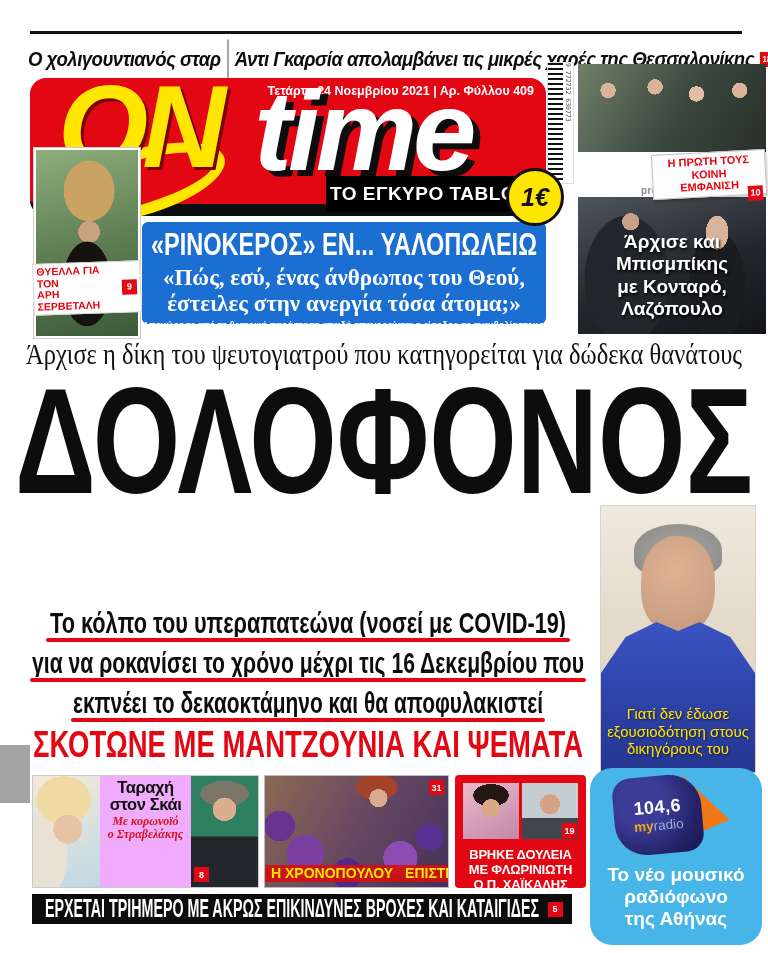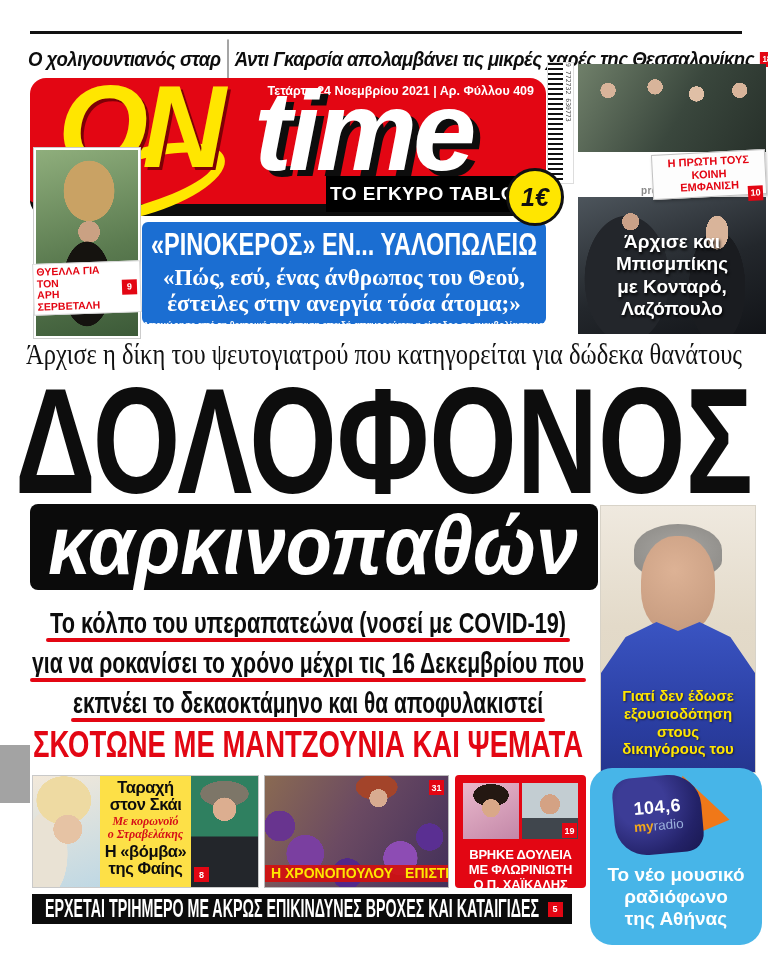--- a/index.html
+++ b/index.html
@@ -94,31 +94,31 @@
   .suspect-photo { position:absolute; left:600px; top:505px; width:156px; height:268px;
     background:linear-gradient(180deg,#efe9df, #e3dac9 45%, #ded4c2); border:1px solid #d8d3c8; }
   .suspect-hair { position:absolute; left:50%; top:18px; transform:translateX(-50%); width:88px; height:52px;
     background:radial-gradient(#a8a6a2, #8b8985); border-radius:50% 50% 30% 30%; }
   .suspect-face { position:absolute; left:50%; top:30px; transform:translateX(-50%); width:74px; height:98px;
     background:radial-gradient(circle at 45% 35%, #ddb295, #c2977b); border-radius:46% 46% 44% 44%; }
   .suspect-shirt { position:absolute; left:0; right:0; bottom:0; height:150px;
     background:linear-gradient(180deg,#3a54c2, #2a3da0 70%, #25368f);
     clip-path:polygon(0 34%, 16% 10%, 36% 0, 50% 6%, 64% 0, 84% 10%, 100% 34%, 100% 100%, 0 100%); }
   .suspect-caption { position:absolute; left:2px; right:2px; bottom:14px; text-align:center;
-    color:#ffe600; font-weight:bold; font-size:15px; line-height:1.18; text-shadow:1px 1px 2px #1a1a40; }
+    color:#ffe600; font-weight:normal; font-size:15px; line-height:1.18; text-shadow:1px 1px 2px #1a1a40; }
 
   .deck { position:absolute; left:30px; top:607px; width:556px; }
   .deck-line { display:block; margin:0 auto; }
   .deck-rule { height:4px; background:#e30613; border-radius:2px; margin:1px auto 5px; }
   .red-caps-wrap { position:absolute; left:30px; top:725px; width:556px; height:40px; }
 
   .grey-tab { position:absolute; left:0; top:745px; width:30px; height:58px; background:#a3a3a3; }
 
   
-  .skai-box { position:absolute; left:32px; top:775px; width:227px; height:113px; background:#fde047;
+  .skai-box { position:absolute; left:32px; top:775px; width:227px; height:113px; background:#f0abfc;
     border:1px solid #c9c9c9; display:flex; }
   .faye-photo { width:67px; height:100%;
     background:
       radial-gradient(circle 16px at 52% 48%, #e6c3a4 0 90%, transparent 91%),
       radial-gradient(ellipse 34px 30px at 46% 22%, #eedaa2 0 80%, transparent 81%),
       radial-gradient(ellipse 30px 60px at 20% 70%, #e9e2d4 0 70%, transparent 71%),
       linear-gradient(160deg,#f3e9da, #bfd8e4); }
   .skai-center { width:91px; text-align:center; padding-top:3px; }
   .skai-title { font-weight:bold; font-size:16.5px; line-height:1.02; color:#0d0d0d; letter-spacing:-0.4px; }
   .skai-sub { font-family:"Liberation Serif", serif; font-style:italic; font-weight:bold;
@@ -244,25 +244,20 @@
   <div class="kicker-wrap">
     <svg width="728" height="34">
       <text x="364" y="27" text-anchor="middle" textLength="716" lengthAdjust="spacingAndGlyphs" font-family="Liberation Serif, serif" font-size="29" fill="#111">Άρχισε η δίκη του ψευτογιατρού που κατηγορείται για δώδεκα θανάτους</text>
     </svg>
   </div>
   <div class="headline-wrap">
     <svg width="744" height="134">
       <text x="372" y="127" text-anchor="middle" textLength="738" lengthAdjust="spacingAndGlyphs" font-family="Liberation Sans, sans-serif" font-size="150" font-weight="bold" fill="#0d0d0d">ΔΟΛΟΦΟΝΟΣ</text>
     </svg>
   </div>
-  <div class="subhead-bar">
-    <svg width="566" height="86">
-      <text x="283" y="70" text-anchor="middle" textLength="530" lengthAdjust="spacingAndGlyphs" font-family="Liberation Sans, sans-serif" font-size="84" font-weight="bold" font-style="italic" fill="#ffffff">καρκινοπαθών</text>
-    </svg>
-  </div>
   <span class="badge badge-7">7</span>
 
   <div class="suspect-photo">
     <div class="suspect-hair"></div>
     <div class="suspect-face"></div>
     <div class="suspect-shirt"></div>
     <div class="suspect-caption">
       <span>Γιατί δεν έδωσε</span><br>
       <span>εξουσιοδότηση στους</span><br>
       <span>δικηγόρους του</span>
@@ -295,24 +290,20 @@
     <div class="faye-photo"></div>
     <div class="skai-center">
       <div class="skai-title">
         <span>Ταραχή</span><br>
         <span>στον Σκάι</span>
       </div>
       <div class="skai-sub">
         <span>Με κορωνοϊό</span><br>
         <span>ο Στραβελάκης</span>
       </div>
-      <div class="skai-title">
-        <span>Η «βόμβα»</span><br>
-        <span>της Φαίης</span>
-      </div>
     </div>
     <div class="strav-photo">
       <span class="badge">8</span>
     </div>
   </div>
 
   <div class="chrono-box">
     <span class="badge">31</span>
     <div class="chrono-lines">
       <span>Η ΧΡΟΝΟΠΟΥΛΟΥ</span>

